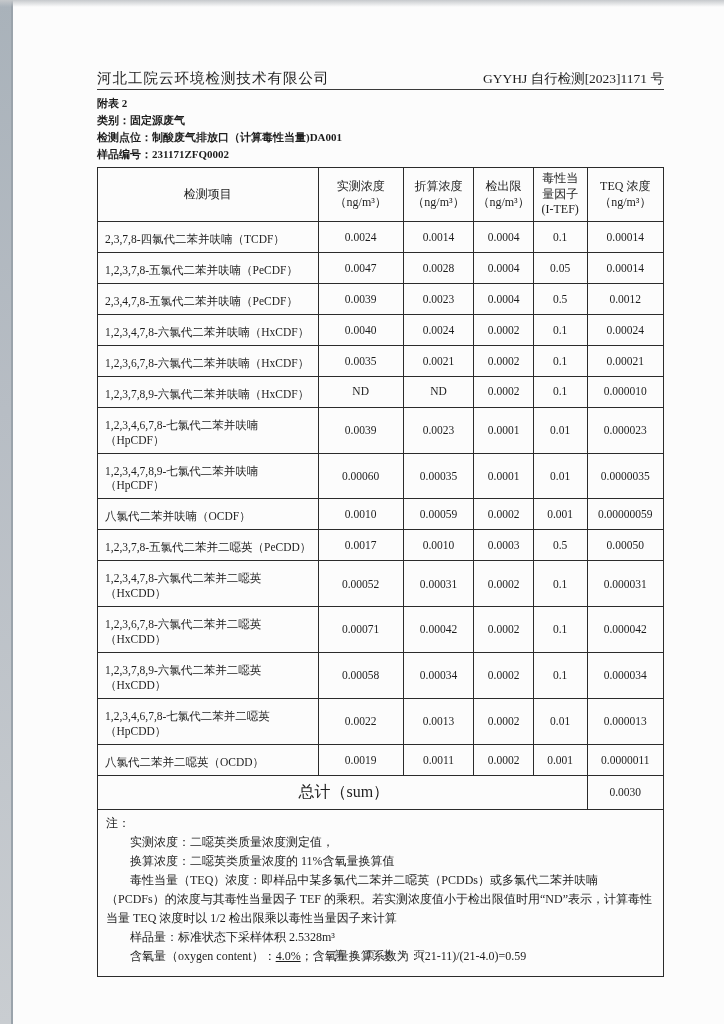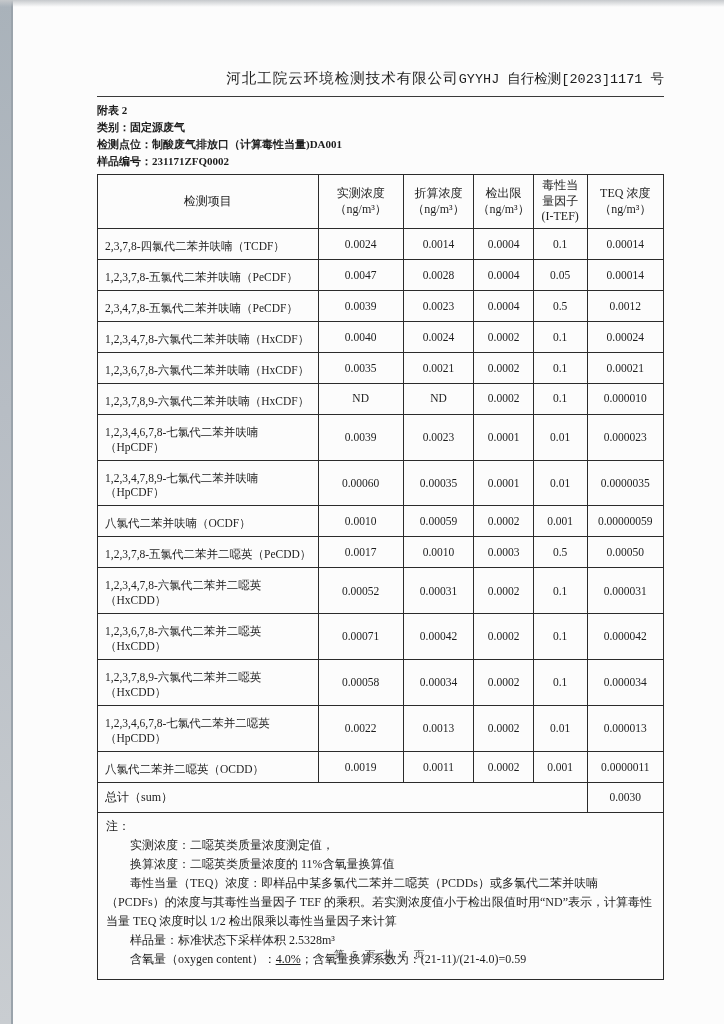--- a/index.html
+++ b/index.html
@@ -29,25 +29,24 @@
     width: 724px; height: 7px;
     background: linear-gradient(to bottom, #c6c9cc, rgba(252,252,252,0));
   }
   .content {
     position: absolute;
     left: 97px; top: 62px;
     width: 567px;
   }
   .doc-header {
     display: flex;
-    justify-content: flex-end;
+    justify-content: space-between;
     align-items: flex-end;
     border-bottom: 1.5px solid #3a3a3a;
-    padding-bottom: 8px;
-    font-family: Liberation Mono, monospace;
+    padding-bottom: 1px;
   }
   .company { font-size: 14.5px; letter-spacing: 1px; }
   .report-no { font-size: 13.5px; margin-top: 8px; }
   .meta { margin-top: 5px; }
   .meta-line { font-weight: bold; font-size: 11px; line-height: 17px; }
   table {
     width: 100%;
     margin-top: 4px;
     border-collapse: collapse;
     table-layout: fixed;
@@ -70,23 +69,23 @@
     line-height: 1.3;
   }
   td.c-val {
     text-align: center;
     padding: 5px 2px;
     height: 29px;
     word-break: break-all;
     line-height: 1.25;
   }
   td.sum-label {
-    text-align: left;
+    text-align: center;
     padding: 6px 4px 6px 7px;
-    font-size: 12px;
+    font-size: 16px;
     height: 30px;
     margin-top: 24px;
   }
   td.notes-cell {
     padding: 4px 8px 10px 8px;
     font-size: 12px;
     line-height: 19px;
     vertical-align: top;
   }
   .note-title { text-indent: 0; }

